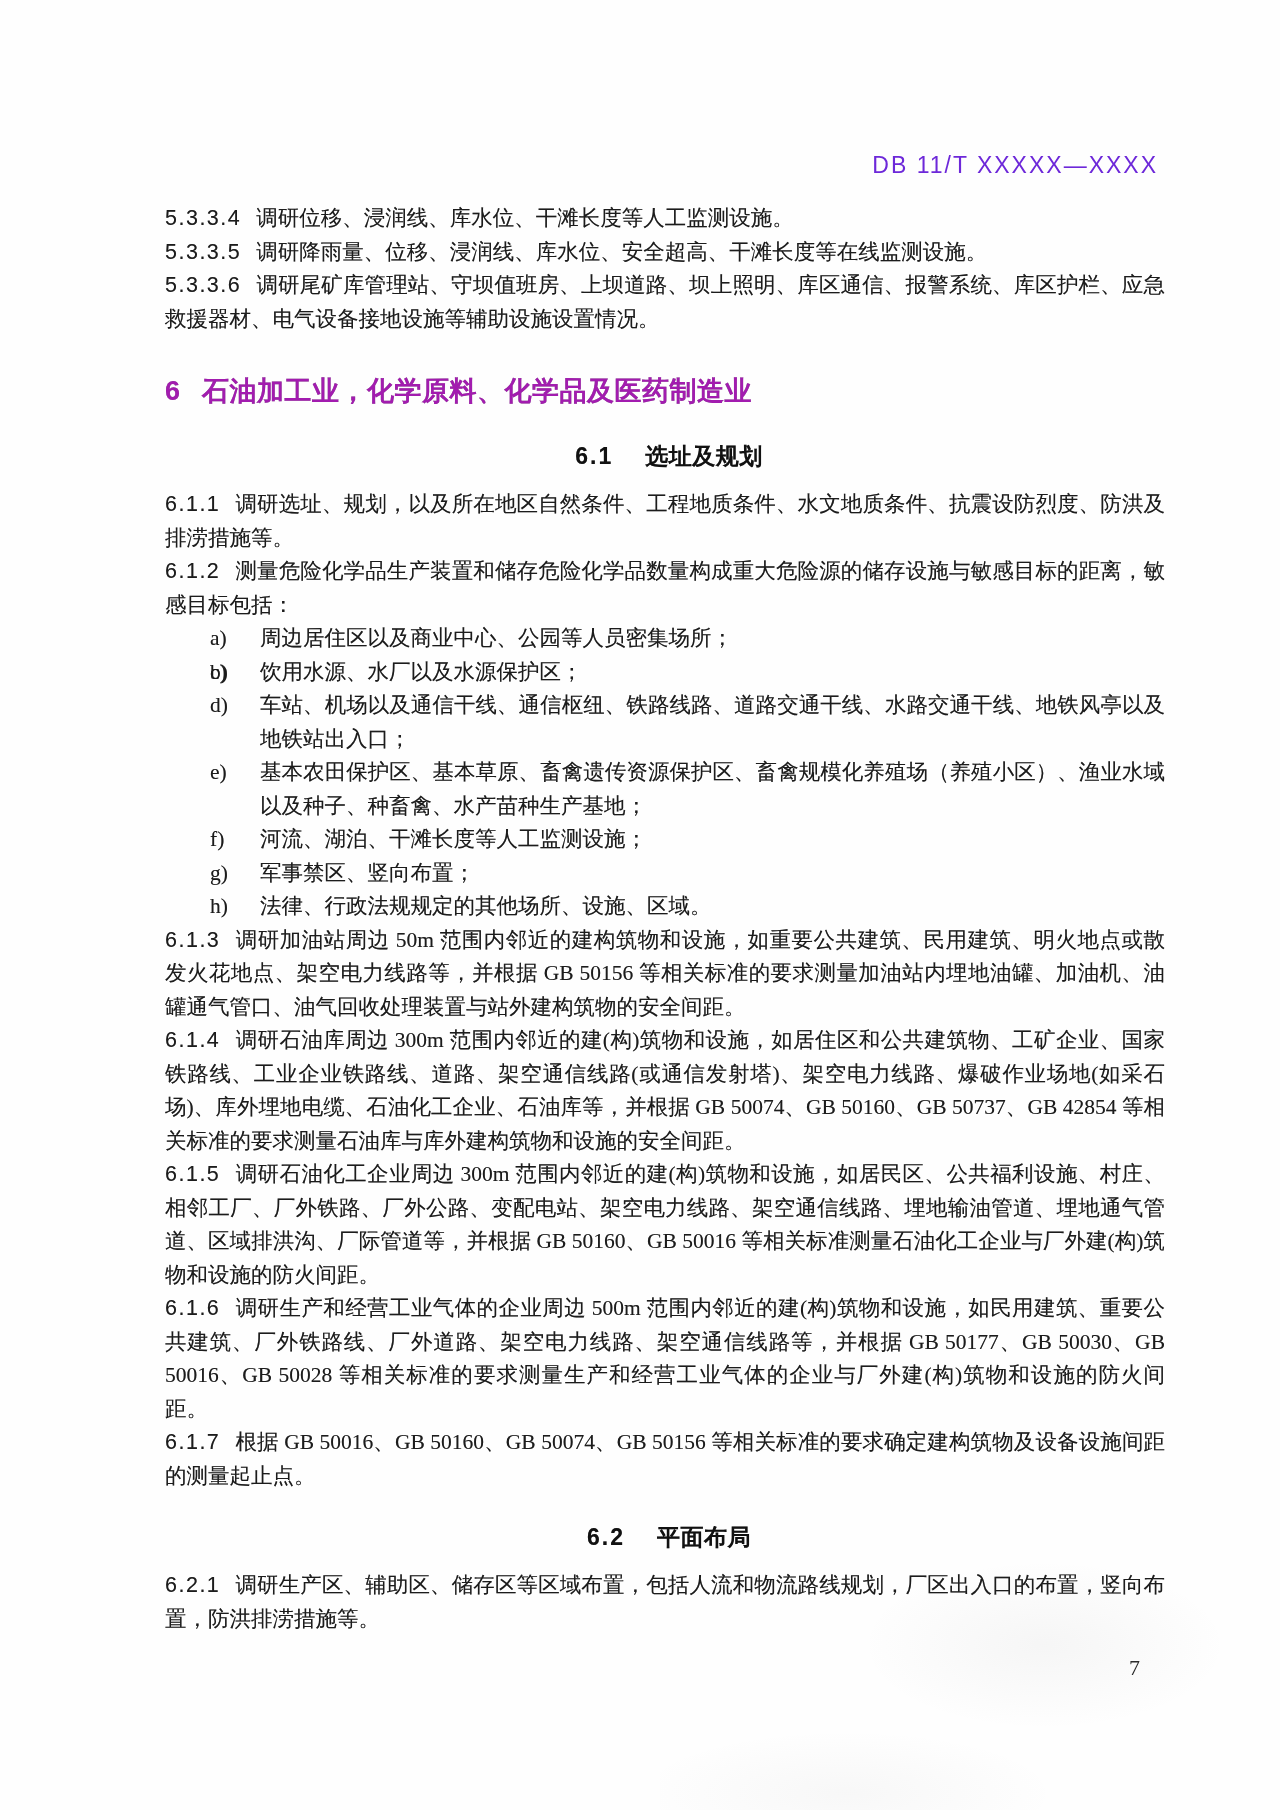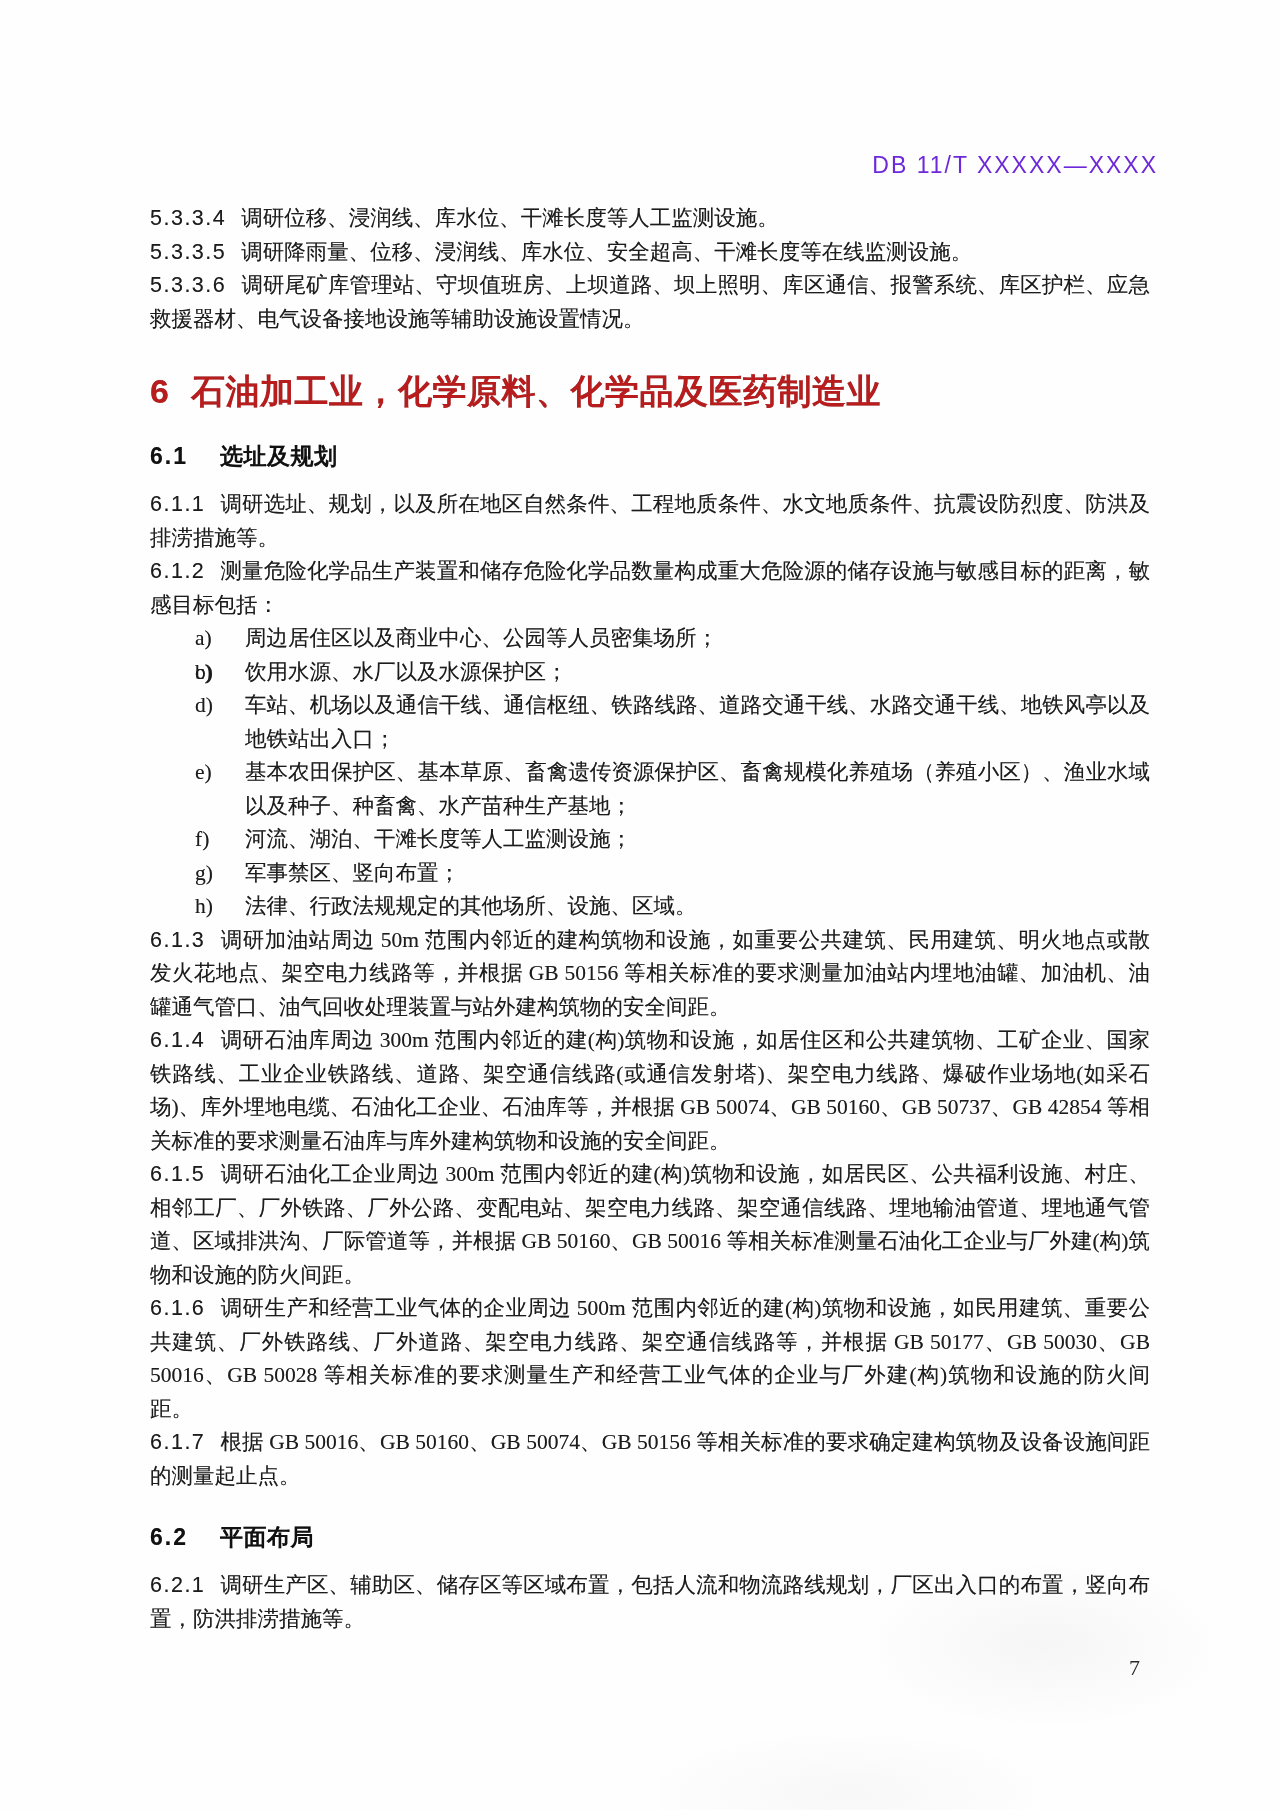--- a/index.html
+++ b/index.html
@@ -32,55 +32,55 @@
     position: absolute;
     top: 152px;
     right: 122px;
     font-family: "Liberation Sans", "DejaVu Sans", sans-serif;
     font-size: 23px;
     letter-spacing: 2px;
     color: #6d28d9;
   }
   .doc-body {
     position: absolute;
-    left: 150px;
+    left: 165px;
     top: 202px;
     width: 1000px;
     font-size: 21.5px;
     line-height: 33.5px;
     text-align: justify;
     text-shadow: 0 0 0.6px rgba(0,0,0,0.4);
   }
   p.clause { margin: 0; }
   .num {
     font-family: "Liberation Sans", "DejaVu Sans", sans-serif;
     letter-spacing: 1.5px;
     padding-right: 15px;
     white-space: nowrap;
   }
   h1.chapter {
     margin: 34px 0 0 0;
     font-family: "Liberation Sans", "DejaVu Sans", sans-serif;
     font-weight: 700;
-    font-size: 34px;
+    font-size: 27px;
     line-height: 42px;
-    color: #b91c1c;
+    color: #a21caf;
     letter-spacing: 0.5px;
     text-align: left;
   }
   h1.chapter .h-num { padding-right: 20px; letter-spacing: 2px; }
   h2.section {
-    margin: 26px 0 14px 0;
+    margin: 26px 0 14px 8px;
     font-family: "Liberation Sans", "DejaVu Sans", sans-serif;
     font-weight: 700;
     font-size: 23px;
     line-height: 36px;
     color: #111;
     letter-spacing: 0.5px;
-    text-align: left;
+    text-align: center;
   }
   h2.section .h-num { padding-right: 32px; letter-spacing: 2px; }
   .clause-after-heading { margin-top: 0; }
   ol.alpha-list {
     list-style: none;
     margin: 0;
     padding: 0;
   }
   ol.alpha-list li {
     position: relative;

